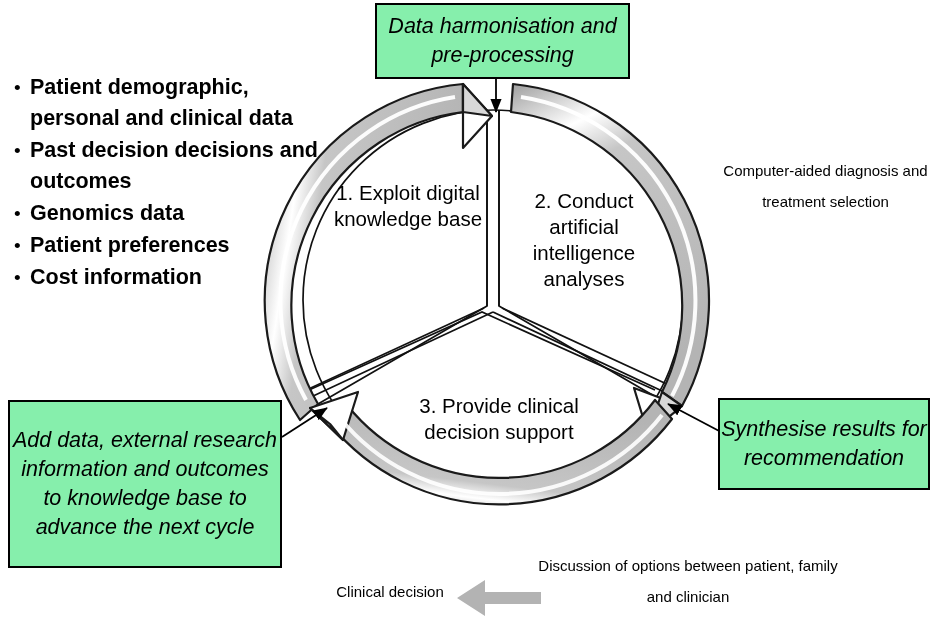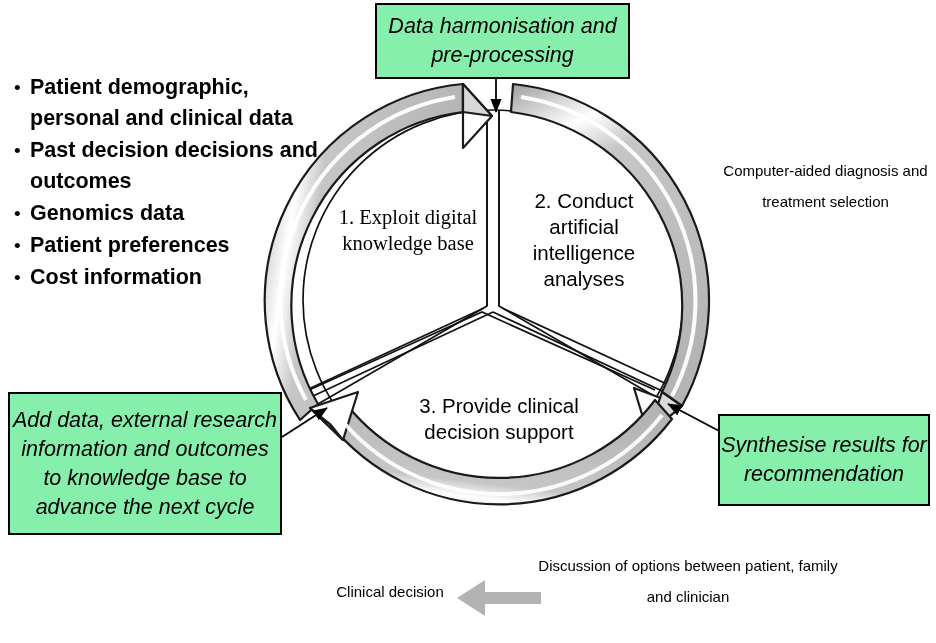--- a/index.html
+++ b/index.html
@@ -66,27 +66,26 @@
     top: 3px;
     width: 255px;
     height: 76px;
   }
   #box-top .box-text { padding: 0 6px; }
   #box-right {
     left: 718px;
     top: 398px;
     width: 212px;
     height: 92px;
-    margin-top: 16px;
   }
   #box-left {
     left: 8px;
-    top: 392px;
+    top: 400px;
     width: 274px;
-    height: 143px;
+    height: 168px;
   }
 
   
   .plain-text {
     font-size: 15px;
     line-height: 31px;
     text-align: center;
   }
   #text-cad {
     left: 718px;
@@ -104,21 +103,21 @@
     width: 136px;
   }
 
   
   .seg-label {
     font-size: 20.5px;
     line-height: 26px;
     text-align: center;
     color: #000;
   }
-  #seg-1 { left: 332px; top: 204px; width: 152px; font-family: Liberation Serif, serif; }
+  #seg-1 { left: 332px; top: 180px; width: 152px; }
   #seg-2 { left: 508px; top: 188px; width: 152px; }
   #seg-3 { left: 384px; top: 393px; width: 230px; }
 
   
   #cycle-svg { left: 0; top: 0; }
   #connector-svg { left: 0; top: 0; }
   #bottom-arrow-svg { left: 455px; top: 578px; }
 </style>
 </head>
 <body>

